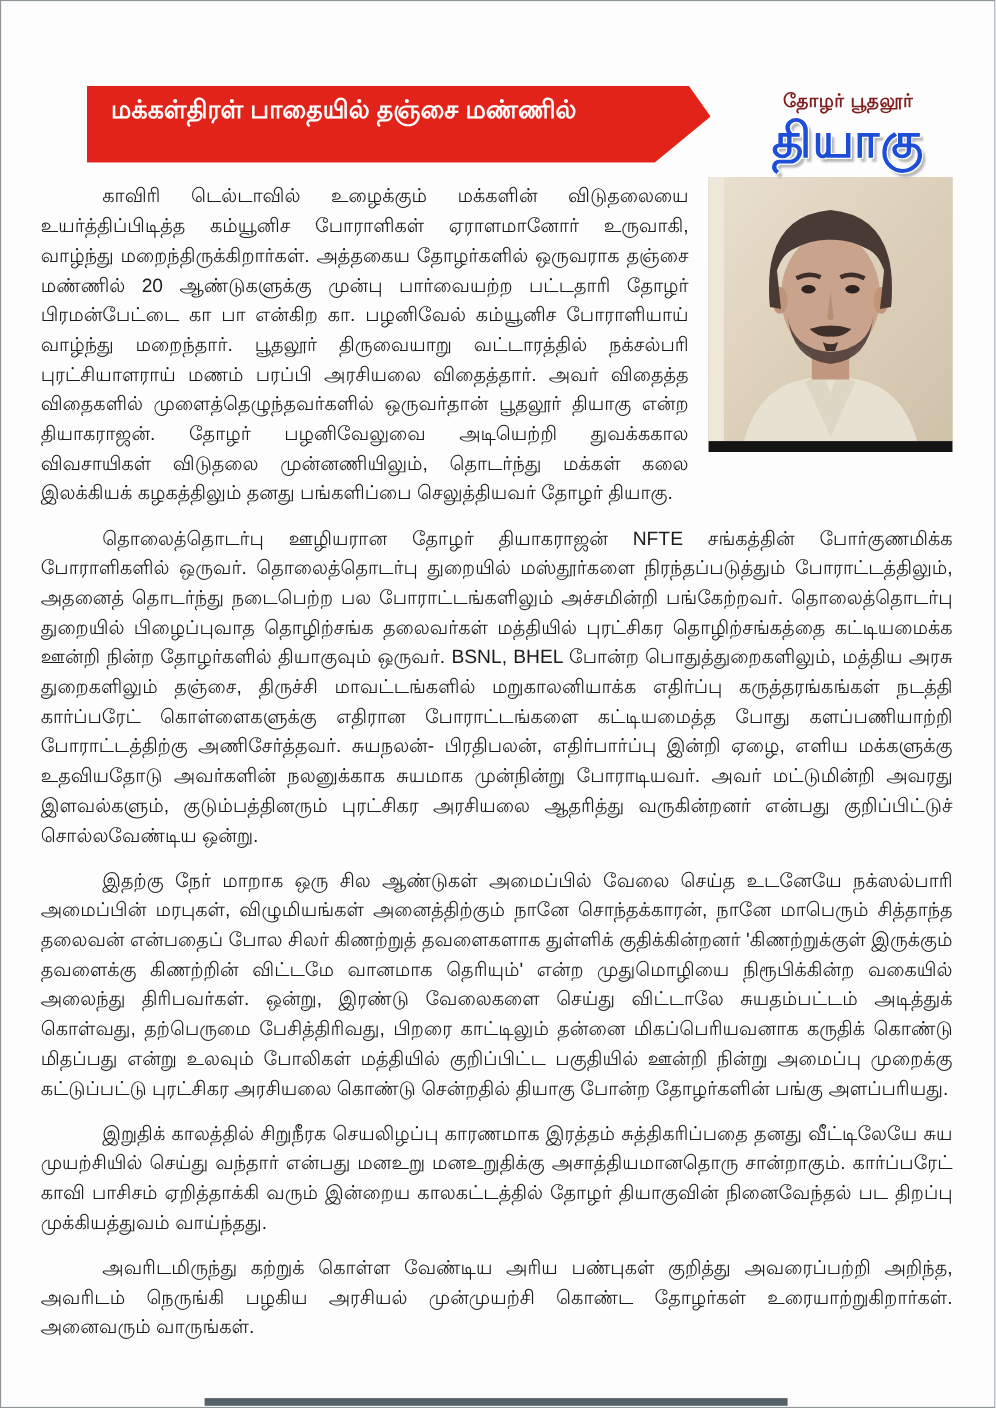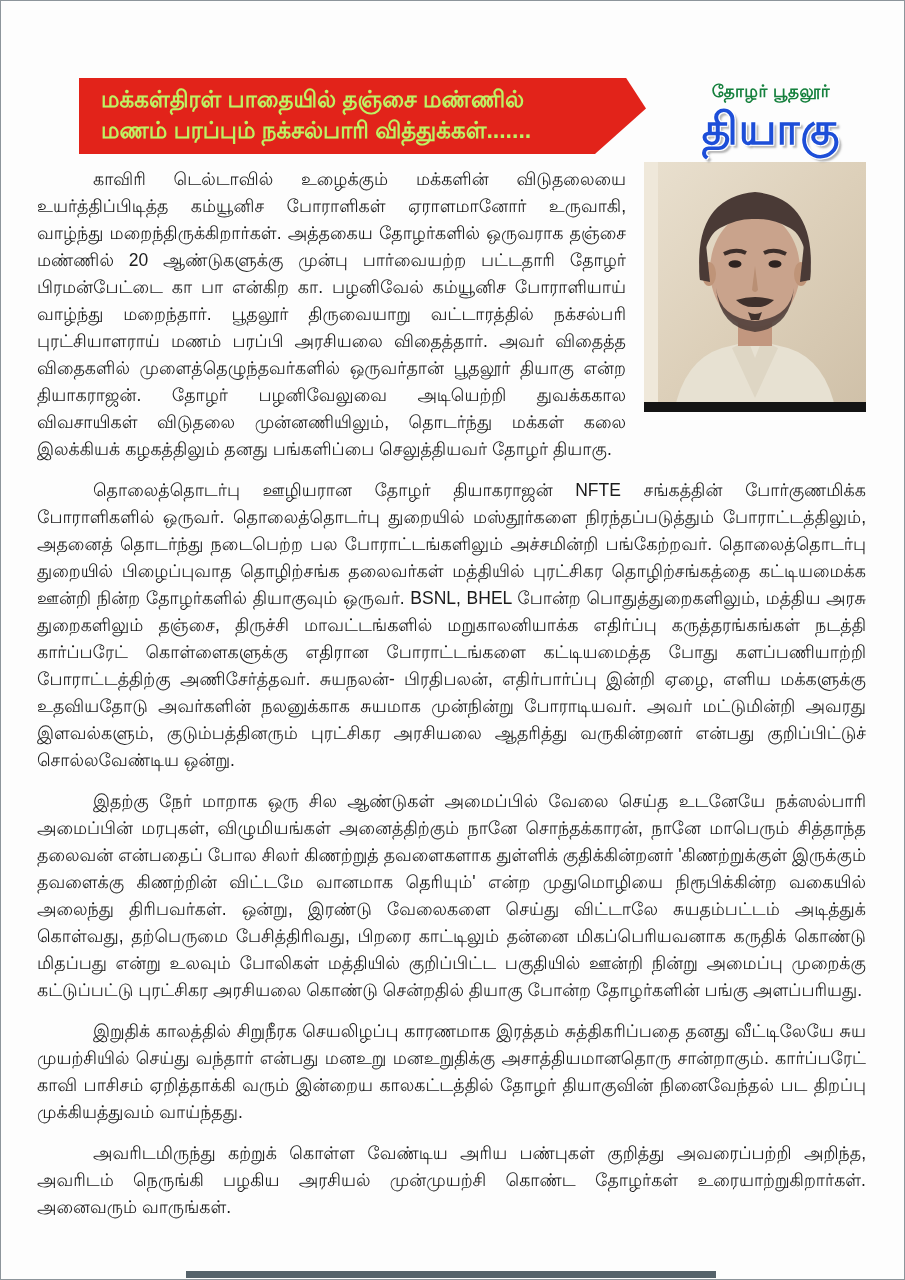--- a/index.html
+++ b/index.html
@@ -16,38 +16,38 @@
   
   .top-row{
     display:flex;
     align-items:flex-start;
     padding:77px 38px 0 78px;
   }
   .banner{
     flex:1;
     margin-right:30px;
     background:#e2231a;
-    color:#bef264;
+    color:#ffffff;
     font-weight:bold;
     font-size:23px;
     line-height:31px;
     padding:6px 26px 8px 22px;
     box-sizing:border-box;
     min-height:70px;
     clip-path:polygon(0 0, 96.5% 0, 100% 40%, 91% 100%, 0 100%);
     display:flex;flex-direction:column;justify-content:space-between;
   }
   .right-col{
     width:190px;
     text-align:center;
     padding-top:4px;
     flex-shrink:0;
   }
   .name-prefix{
-    color:#15803d;
+    color:#7f1d1d;
     font-weight:bold;
     font-size:17px;
     letter-spacing:.5px;
     margin-bottom:2px;
   }
   .comrade-name{
     color:#1d4ed8;
     font-weight:bold;
     font-size:44px;
     line-height:48px;
@@ -77,21 +77,20 @@
   }
 </style>
 </head>
 <body>
 
 <div class="page">
 
   <div class="top-row">
     <div class="banner">
       <div>மக்கள்திரள் பாதையில் தஞ்சை மண்ணில்</div>
-      <div>மணம் பரப்பும் நக்சல்பாரி வித்துக்கள்.......</div>
     </div>
     <div class="right-col">
       <div class="name-prefix">தோழர் பூதலூர்</div>
       <div class="comrade-name">தியாகு</div>
     </div>
   </div>
 
   <div class="body-text">
 
     <div class="photo-wrap">

